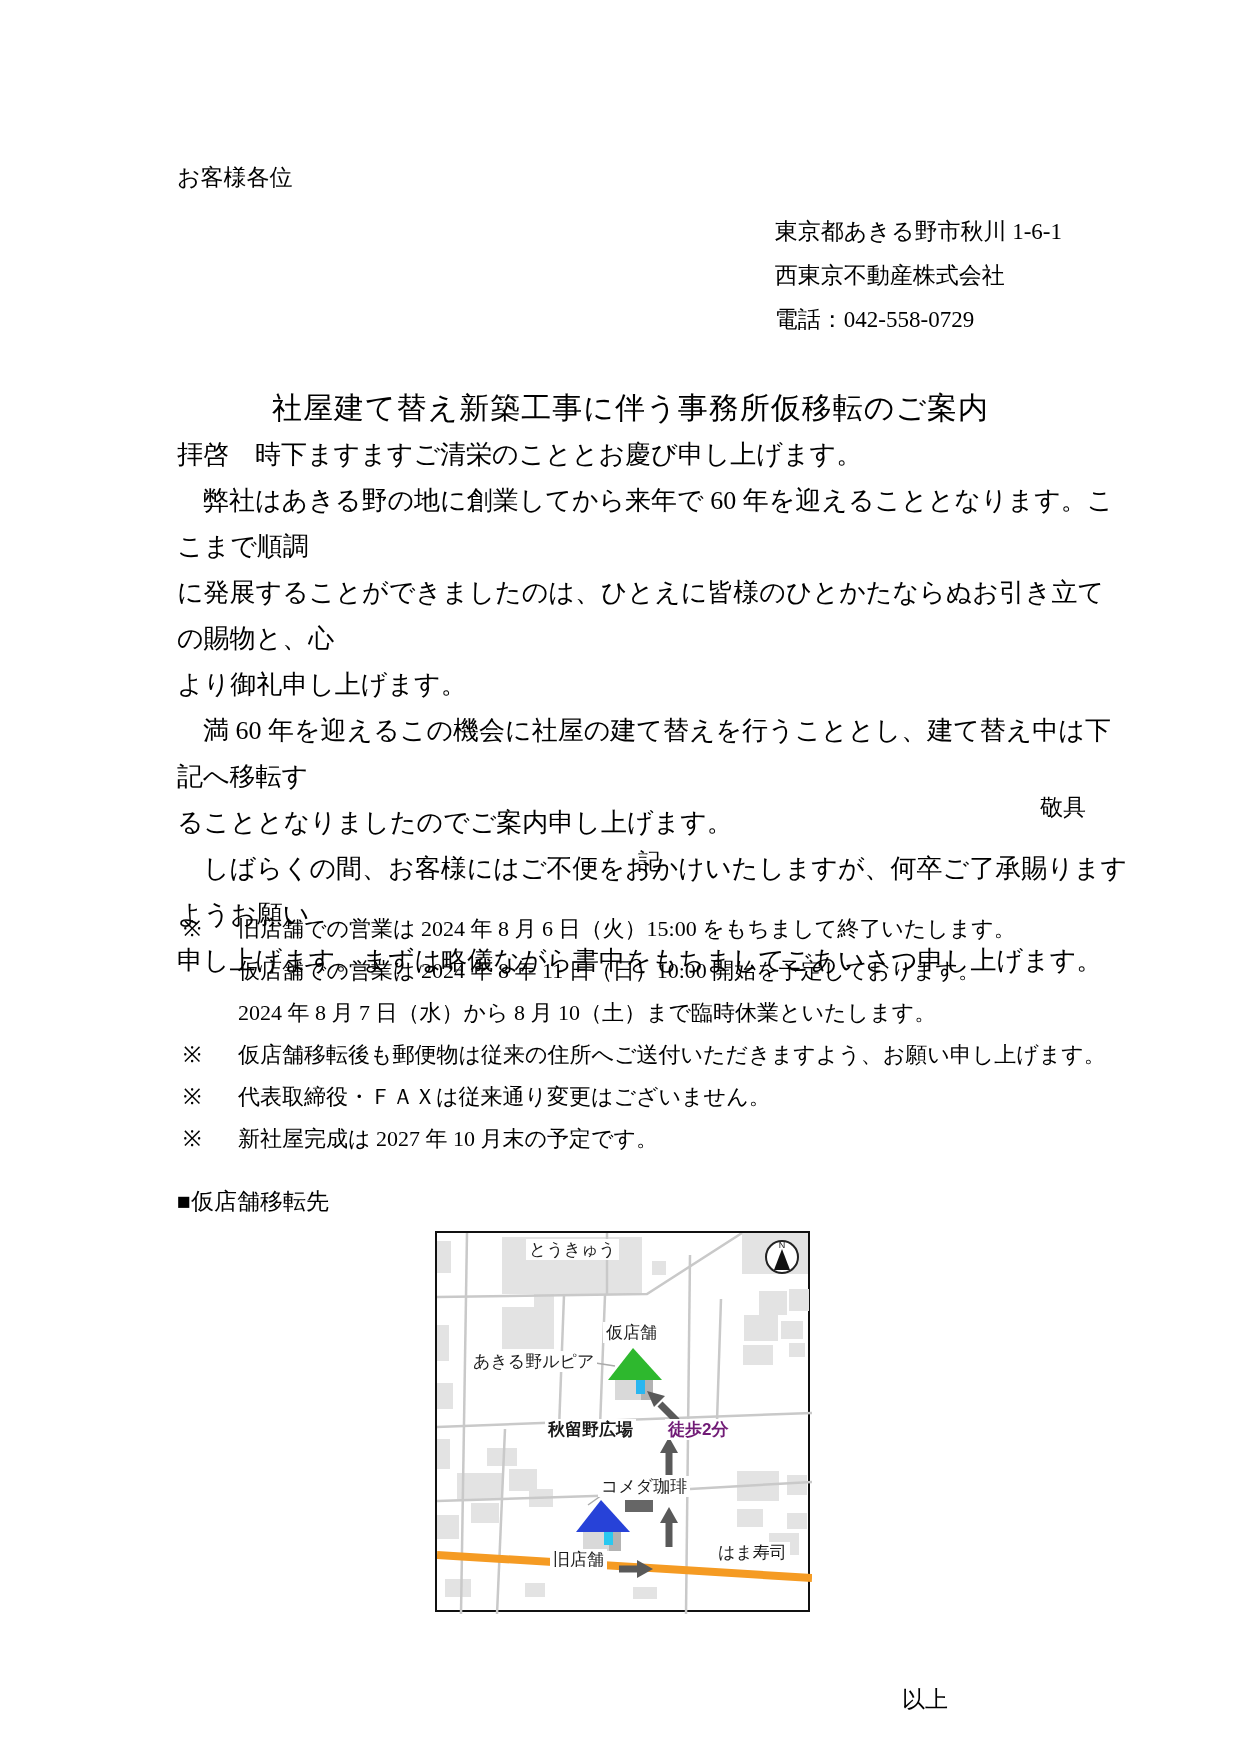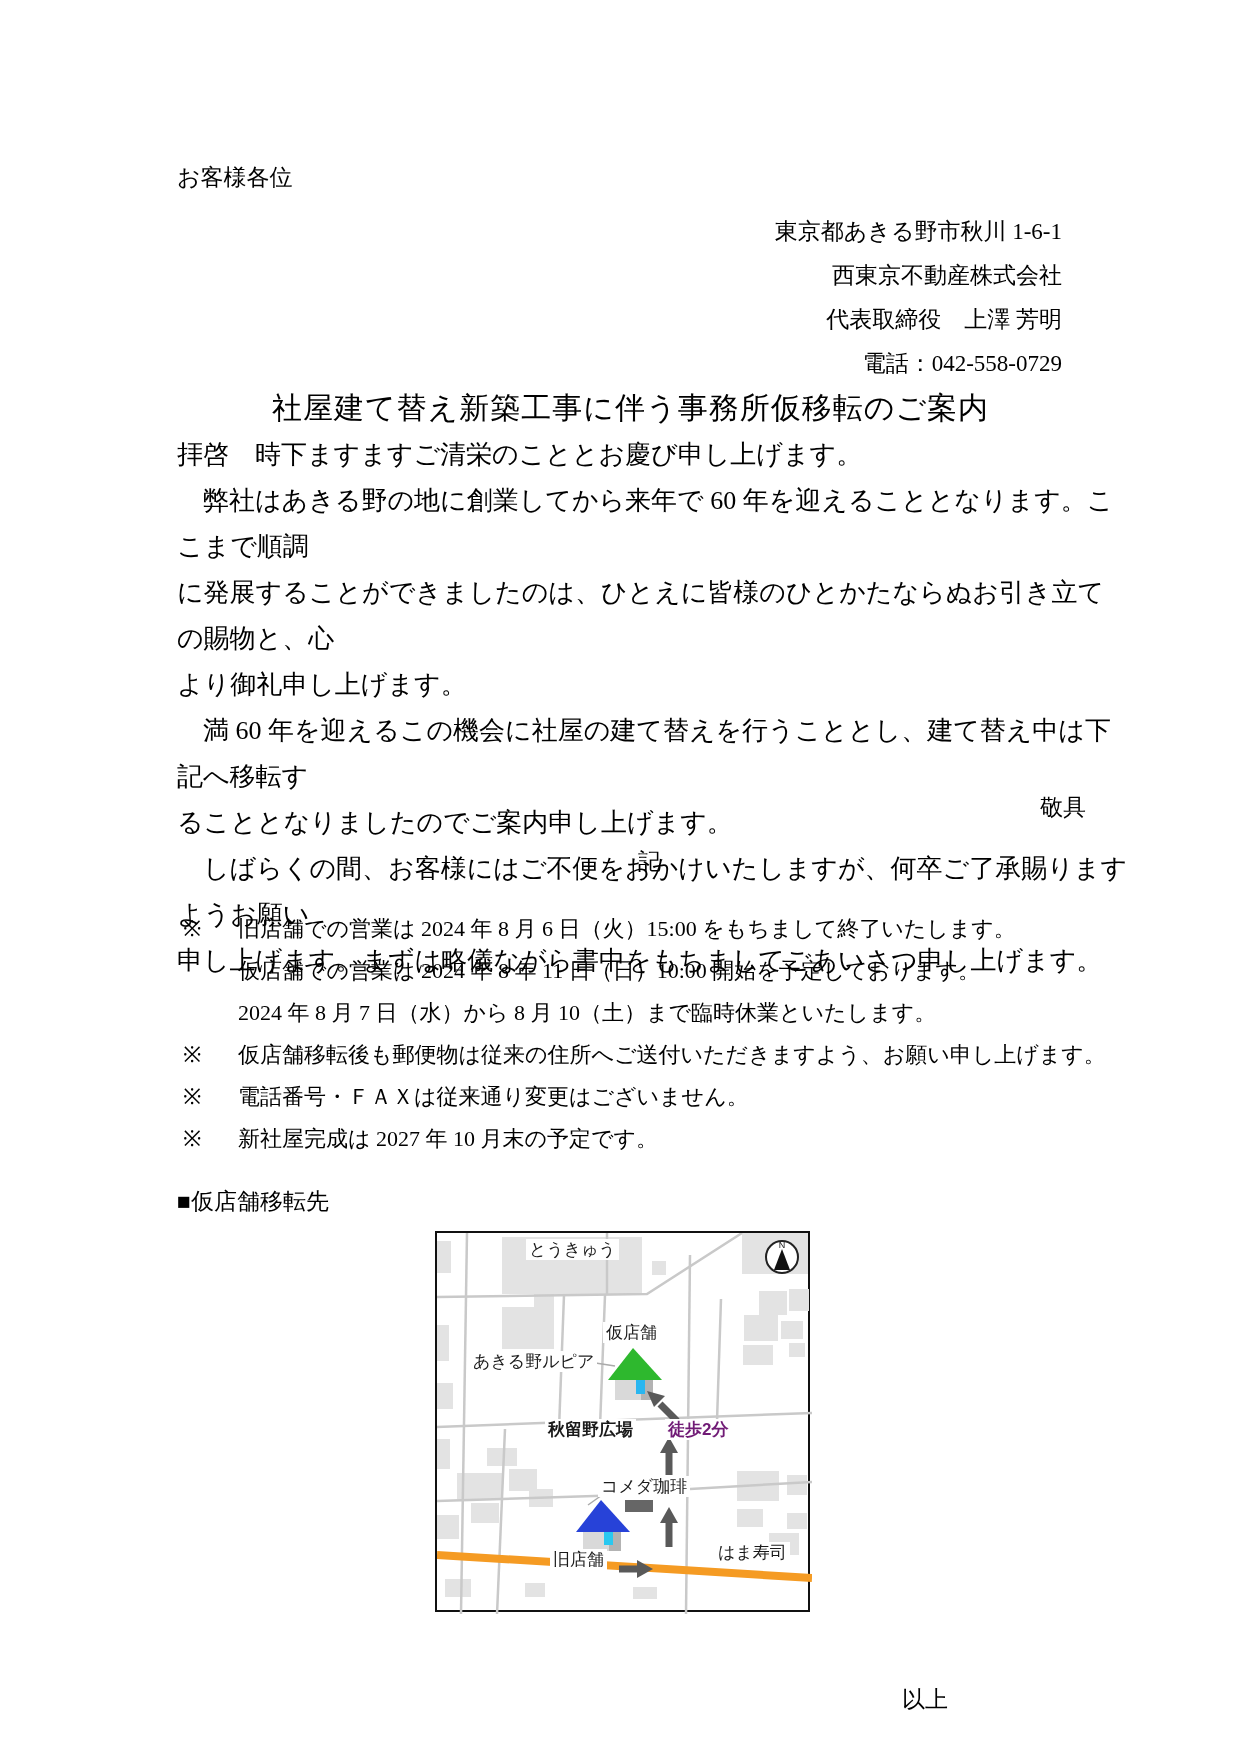--- a/index.html
+++ b/index.html
@@ -13,21 +13,21 @@
     color: #000;
     overflow: hidden;
   }
   .pre { white-space: pre-line; }
   .recipient {
     position: absolute; left: 177px; top: 162px;
     font-size: 23px;
   }
   .sender {
     position: absolute; right: 179px; top: 210px;
-    text-align: right; font-size: 23px; line-height: 44px;
+    font-size: 23px; line-height: 44px;
   }
   .title {
     position: absolute; left: 0; top: 388px; width: 100%;
     text-align: center; font-size: 30px; letter-spacing: 1px; padding-left: 20px;
   }
   .body-text {
     position: absolute; left: 177px; top: 432px; width: 950px;
     font-size: 26px; line-height: 46px;
   }
   .keigu {
@@ -72,21 +72,20 @@
 </head>
 <body>
 
 <div class="page">
 
   <div class="recipient">お客様各位</div>
 
   <div class="sender">
     <div>東京都あきる野市秋川 1-6-1</div>
     <div>西東京不動産株式会社</div>
-    <div>代表取締役　上澤 芳明</div>
     <div>電話：042-558-0729</div>
   </div>
 
   <div class="title">社屋建て替え新築工事に伴う事務所仮移転のご案内</div>
 
   <div class="body-text pre">拝啓　時下ますますご清栄のこととお慶び申し上げます。
 　弊社はあきる野の地に創業してから来年で 60 年を迎えることとなります。ここまで順調
 に発展することができましたのは、ひとえに皆様のひとかたならぬお引き立ての賜物と、心
 より御礼申し上げます。
 　満 60 年を迎えるこの機会に社屋の建て替えを行うこととし、建て替え中は下記へ移転す
@@ -104,21 +103,21 @@
       <span class="ntext pre">旧店舗での営業は 2024 年 8 月 6 日（火）15:00 をもちまして終了いたします。
 仮店舗での営業は 2024 年 8 年 11 日（日）10:00 開始を予定しております。
 2024 年 8 月 7 日（水）から 8 月 10（土）まで臨時休業といたします。</span>
     </div>
     <div class="note">
       <span class="marker">※</span>
       <span class="ntext pre">仮店舗移転後も郵便物は従来の住所へご送付いただきますよう、お願い申し上げます。</span>
     </div>
     <div class="note">
       <span class="marker">※</span>
-      <span class="ntext pre">電話番号・ＦＡＸは従来通り変更はございません。</span>
+      <span class="ntext pre">代表取締役・ＦＡＸは従来通り変更はございません。</span>
     </div>
     <div class="note">
       <span class="marker">※</span>
       <span class="ntext pre">新社屋完成は 2027 年 10 月末の予定です。</span>
     </div>
   </div>
 
   <div class="map-heading">■仮店舗移転先</div>
 
   <div class="map">

